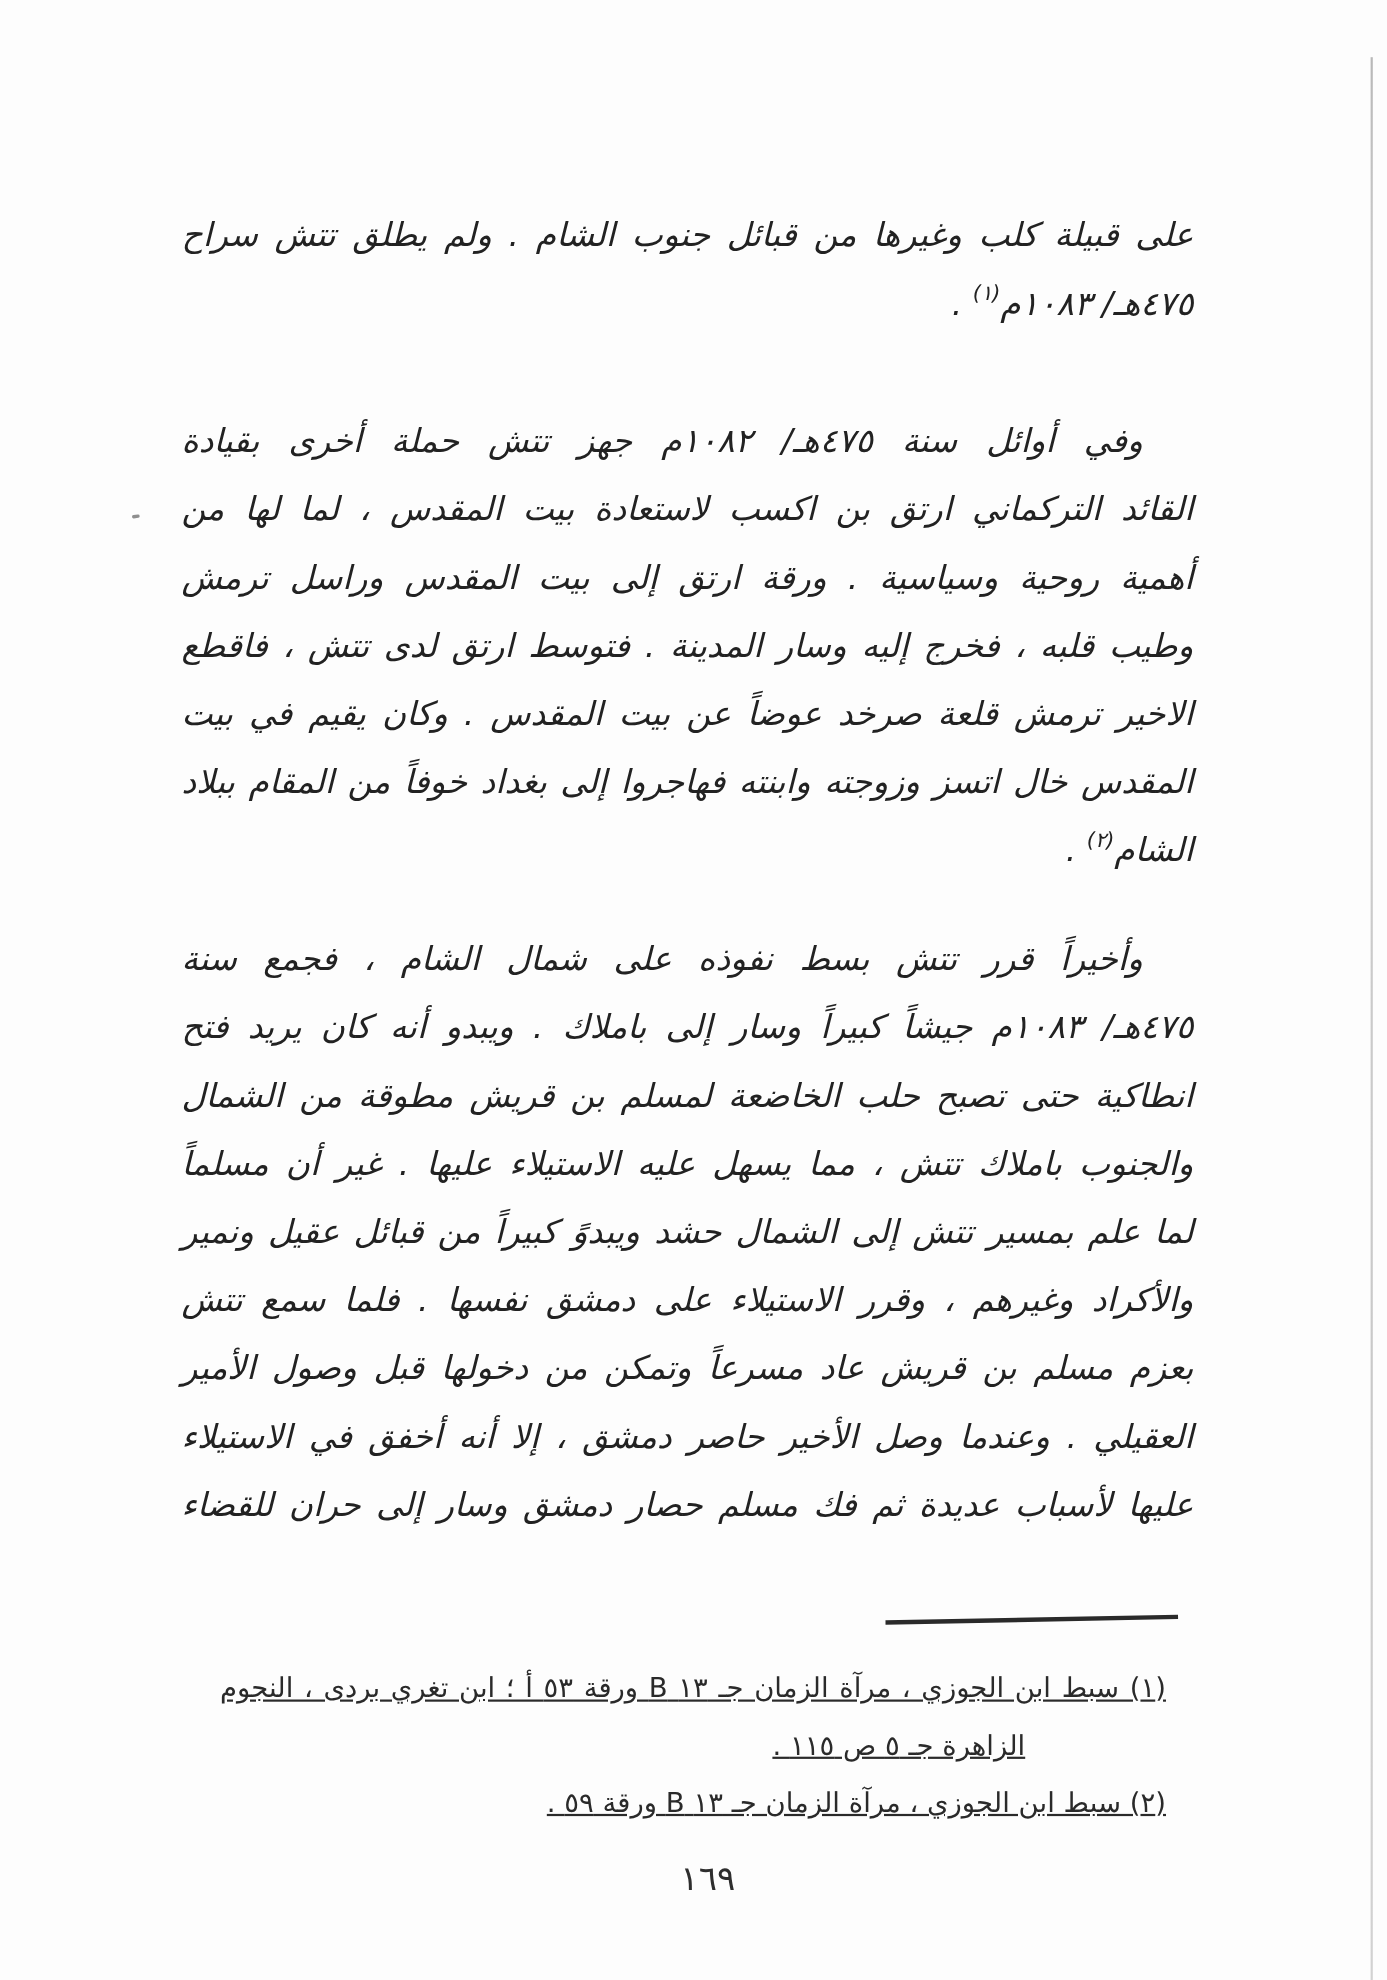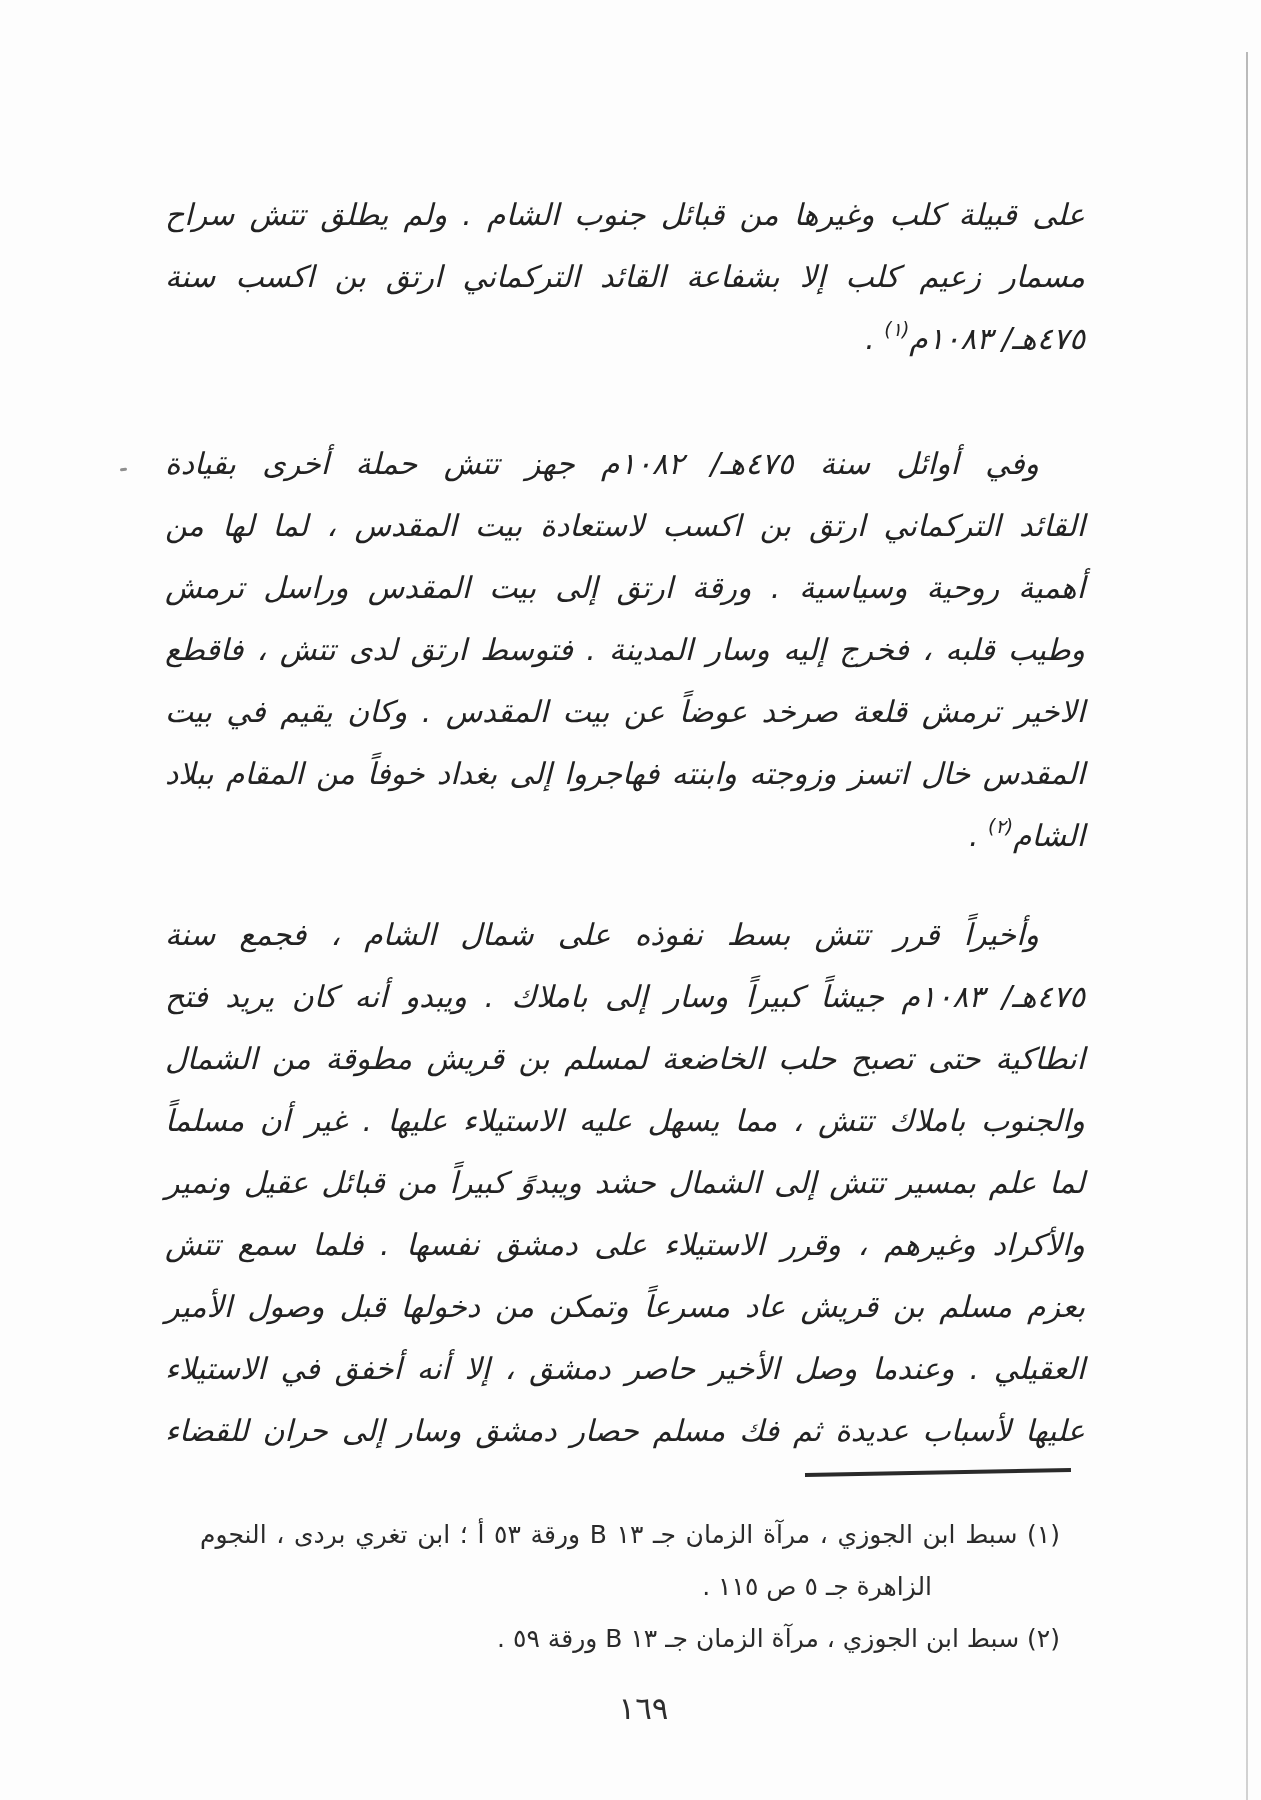--- a/index.html
+++ b/index.html
@@ -79,20 +79,21 @@
     transform-origin: left center;
   }
   .footnotes {
     position: absolute;
     top: 1509px;
     right: 201px;
     width: 860px;
     direction: rtl;
     color: #2a2a2a;
     font-size: 25px;
+    text-decoration: underline;
   }
   .fn-line {
     height: 52px;
     line-height: 52px;
     text-align: right;
     text-align-last: right;
   }
   .fn-line.full {
     text-align: justify;
     text-align-last: justify;
@@ -117,21 +118,20 @@
 
 <div class="page">
 
   <div class="scan-edge"></div>
   <div class="speck"></div>
 
   <div class="text-block">
 
     <div class="para para-1">
       <div class="line">على قبيلة كلب وغيرها من قبائل جنوب الشام . ولم يطلق تتش سراح</div>
-      <div class="line">مسمار زعيم كلب إلا بشفاعة القائد التركماني ارتق بن اكسب سنة</div>
       <div class="line end"><span>٤٧٥هـ/ ١٠٨٣م</span><span class="fnref">(١)</span><span> .</span></div>
     </div>
 
     <div class="para para-2">
       <div class="line indent">وفي أوائل سنة ٤٧٥هـ/ ١٠٨٢م جهز تتش حملة أخرى بقيادة</div>
       <div class="line">القائد التركماني ارتق بن اكسب لاستعادة بيت المقدس ، لما لها من</div>
       <div class="line">أهمية روحية وسياسية . ورقة ارتق إلى بيت المقدس وراسل ترمش</div>
       <div class="line">وطيب قلبه ، فخرج إليه وسار المدينة . فتوسط ارتق لدى تتش ، فاقطع</div>
       <div class="line">الاخير ترمش قلعة صرخد عوضاً عن بيت المقدس . وكان يقيم في بيت</div>
       <div class="line">المقدس خال اتسز وزوجته وابنته فهاجروا إلى بغداد خوفاً من المقام ببلاد</div>

